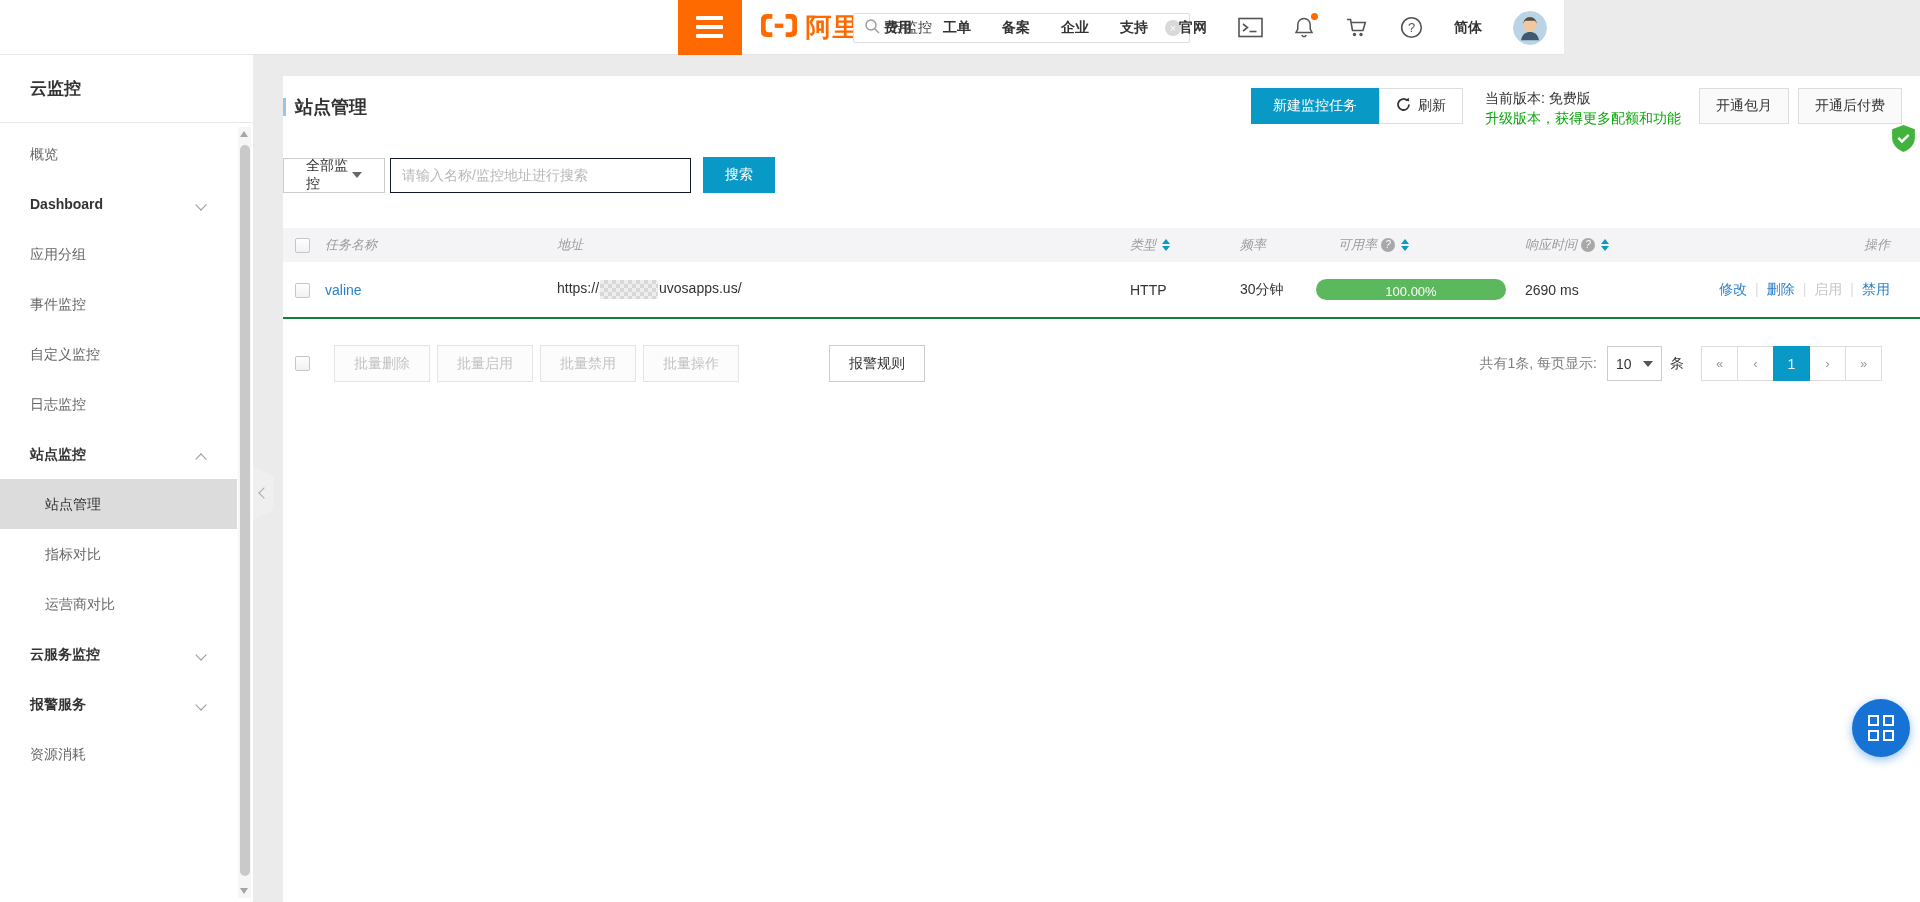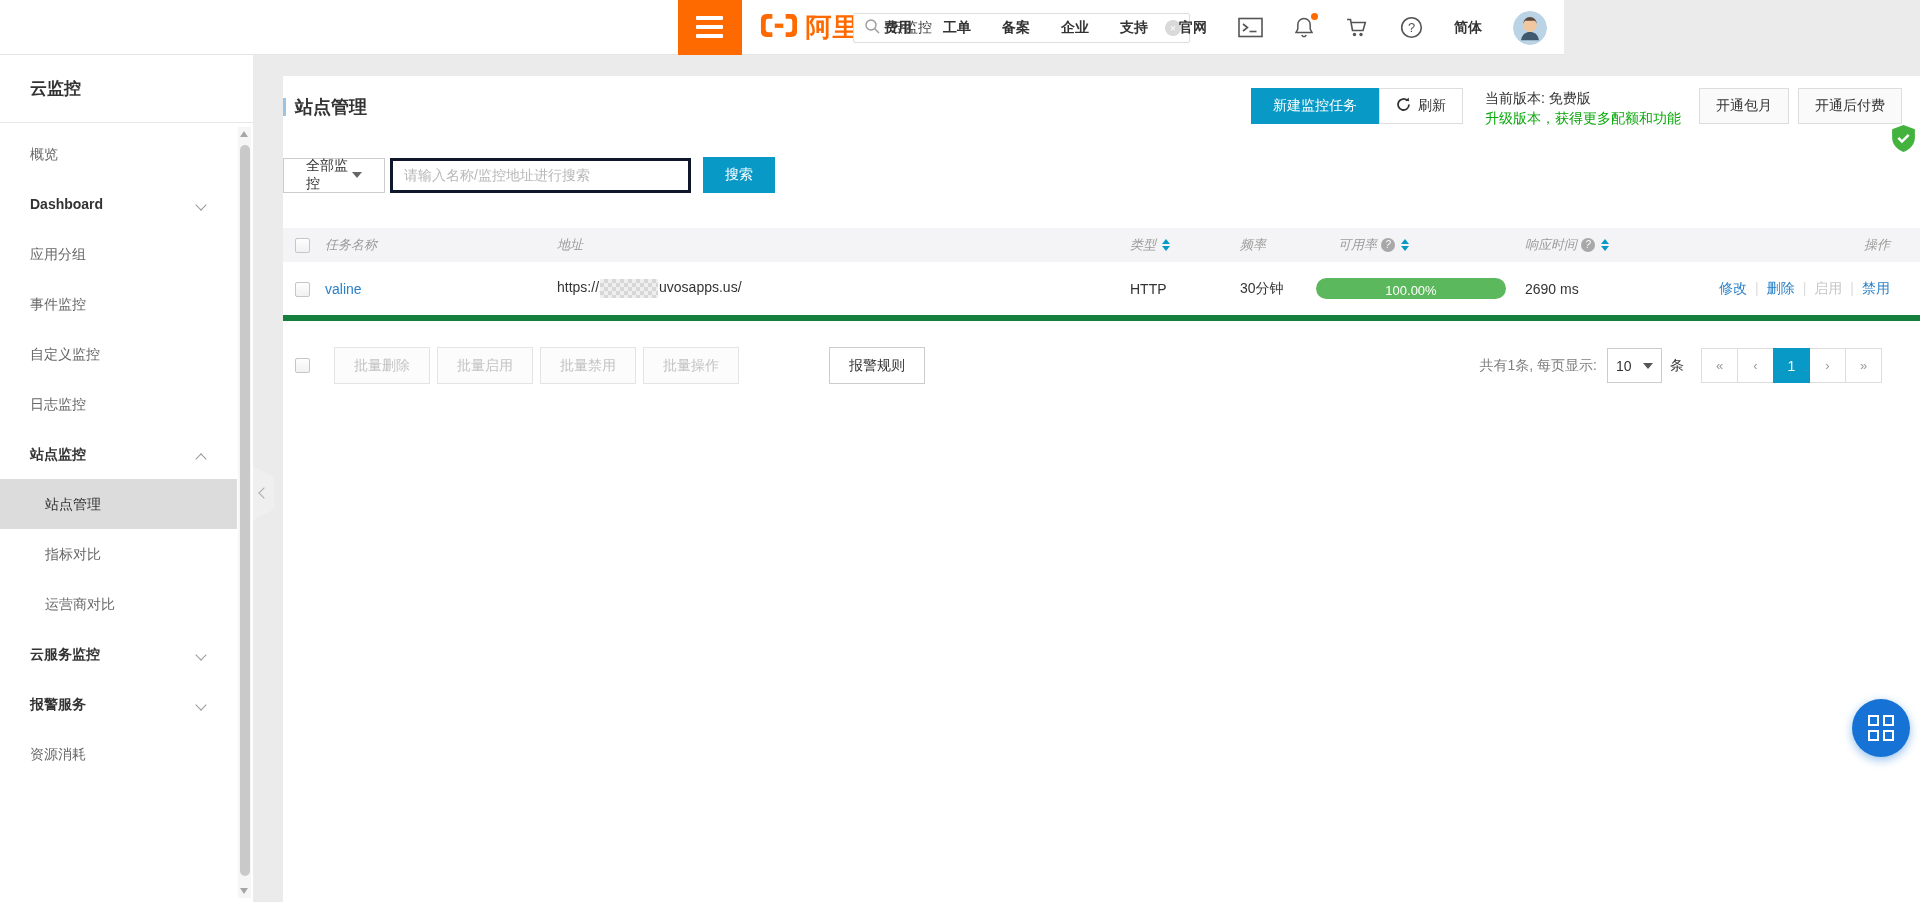--- a/index.html
+++ b/index.html
@@ -71,29 +71,29 @@
   .version { line-height:20px; font-size:14px; margin-right:18px; }
   .version .v1 { color:#333; }
   .version .v2 { color:#0aa80a; cursor:pointer; }
   .btn-monthly { margin-right:9px; }
   .shield { position:absolute; right:3px; top:48px; }
 
   .filter-row { display:flex; align-items:center; margin-top:29px; }
   .select-box { width:102px; height:35px; border:1px solid #ccc; background:#fff; display:flex;
                 align-items:center; padding:0 22px; font-size:14px; color:#333; cursor:pointer; }
   .caret { margin-left:auto; width:0; height:0; border:5px solid transparent; border-top:6px solid #666; margin-top:5px; }
-  .input-box { width:301px; height:35px; border:3px solid #0f172a; margin-left:5px; padding:0 11px;
+  .input-box { width:301px; height:35px; border:1px solid #0f172a; margin-left:5px; padding:0 11px;
                font-size:14px; color:#333; outline:none; }
   .input-box::placeholder { color:#b8b8b8; }
   .btn-search { margin-left:12px; width:72px; height:36px; background:#0899c7; color:#fff; border:none; font-size:14px; }
 
   table { width:100%; border-collapse:collapse; margin-top:35px; table-layout:fixed; }
   thead tr { background:#f4f4f6; height:34px; }
   th { font-weight:400; font-size:13px; color:#9a9a9a; text-align:left; white-space:nowrap;font-style:italic; }
-  tbody tr { height:56px; border-bottom:6px solid #15803d; }
+  tbody tr { height:56px; border-bottom:2px solid #15803d; }
   td { font-size:14px; color:#333; white-space:nowrap; }
   .th-inner { display:inline-flex; align-items:center; gap:4px; }
   .sort { display:inline-flex; flex-direction:column; gap:2px; cursor:pointer; margin-left:2px; }
   .sort i { width:0; height:0; border:4px solid transparent; }
   .sort .su { border-bottom:5px solid #0899c7; border-top:none; }
   .sort .sd { border-top:5px solid #0899c7; border-bottom:none; }
   .qmark { display:inline-block; width:14px; height:14px; border-radius:50%; background:#a8a8a8; color:#fff;
            font-size:10px; line-height:14px; text-align:center; cursor:pointer; }
   .qmark::before { content:"?"; }
   .cb { display:inline-block; width:15px; height:15px; border:1px solid #c6c6c6; border-radius:2px;

